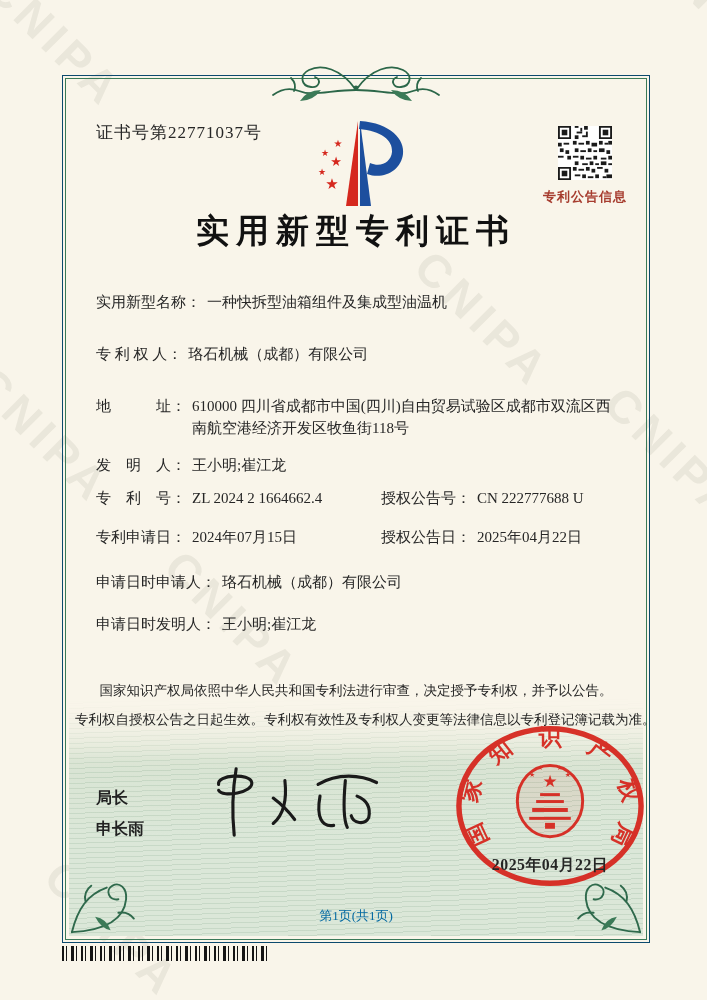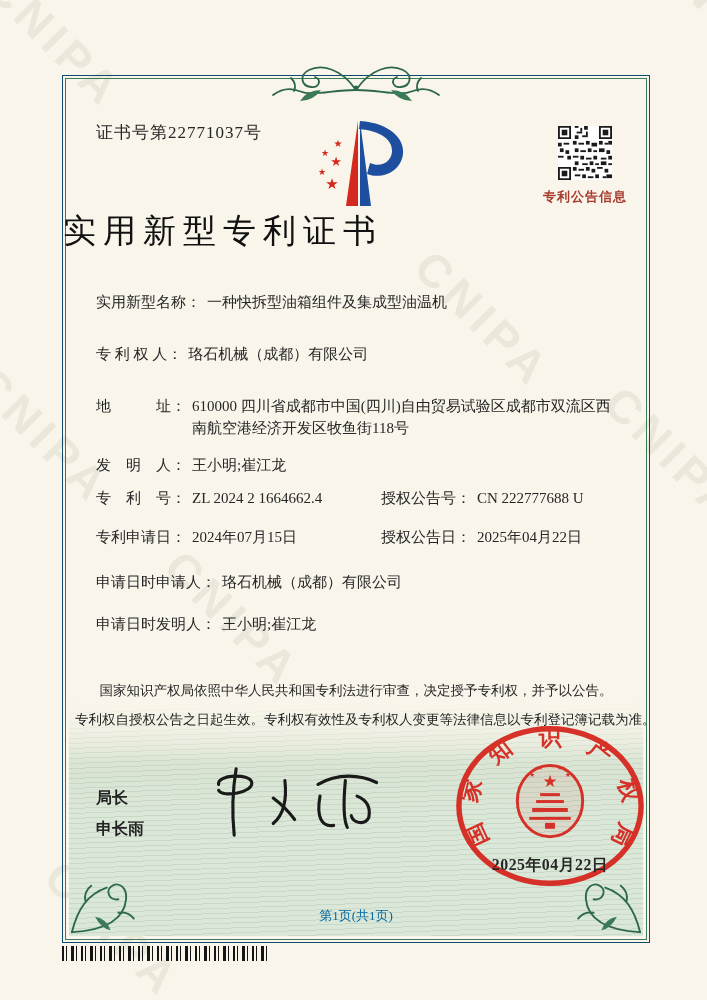--- a/index.html
+++ b/index.html
@@ -16,22 +16,22 @@
           repeating-linear-gradient(178deg, rgba(80,130,95,0.14) 0 1px, rgba(0,0,0,0) 1px 5px),
           linear-gradient(to bottom, rgba(214,228,211,0) 0, rgba(206,222,203,0.75) 60px, #dbe7d8 140px);
         -webkit-mask-image:linear-gradient(to bottom, transparent 0, #000 70px);
                 mask-image:linear-gradient(to bottom, transparent 0, #000 70px);}
   .content{position:absolute;inset:0;z-index:2;}
   .certno{position:absolute;left:33px;top:45px;font-size:17px;letter-spacing:1px;}
   .logo{position:absolute;left:250px;top:40px;width:95px;height:95px;}
   .qrwrap{position:absolute;left:476px;top:50px;width:92px;text-align:center;}
   .qr{width:54px;height:54px;margin:0 auto;display:block;}
   .qrcap{margin-top:8px;font-size:13px;color:#a63c2e;font-weight:600;letter-spacing:1px;}
-  .title{position:absolute;left:0;right:0;top:133px;text-align:left;
-         font-size:33px;font-weight:400;letter-spacing:7px;color:#111;}
+  .title{position:absolute;left:0;right:0;top:133px;text-align:center;
+         font-size:33px;font-weight:700;letter-spacing:7px;color:#111;}
   .row{position:absolute;left:33px;right:26px;font-size:15px;line-height:1.45;}
   .row .lab{white-space:pre;}
   .row .val{margin-left:6px;}
   .addr{display:flex;}
   .addr .val{width:444px;}
   .col2{position:absolute;left:285px;top:0;}
   .body-par{position:absolute;left:12px;right:12px;top:600px;text-align:center;
             font-size:13.5px;color:#1f1f1f;line-height:2.15;}
   .body-par div{white-space:nowrap;}
   .director{position:absolute;left:33px;top:708px;

